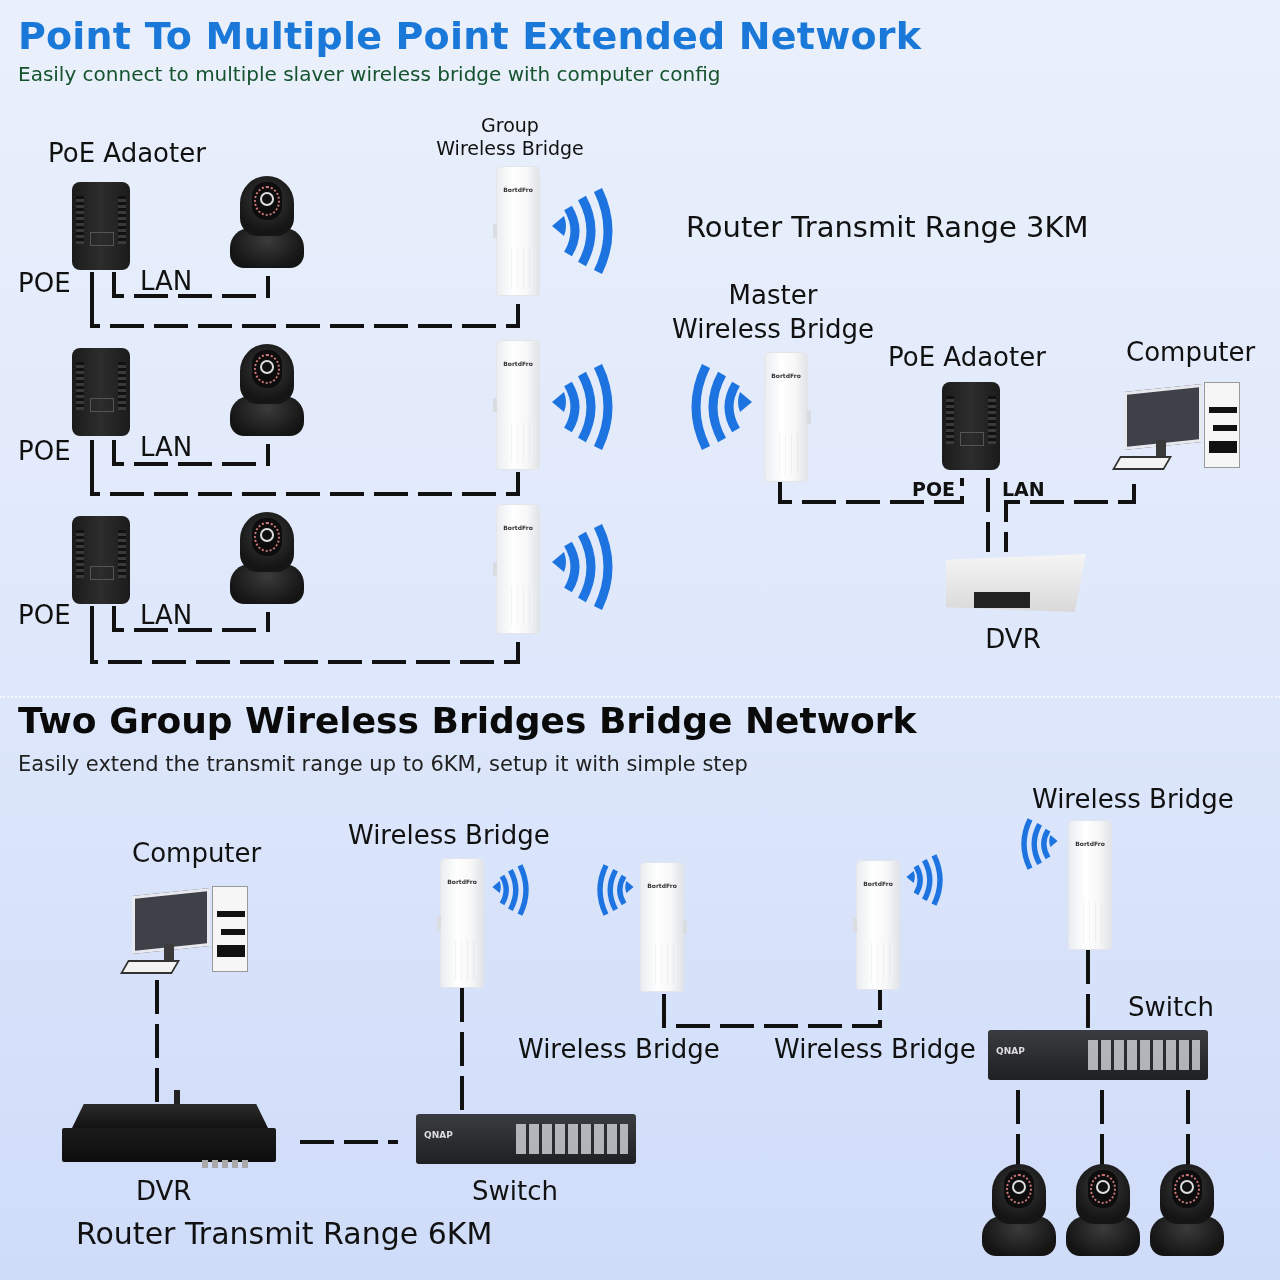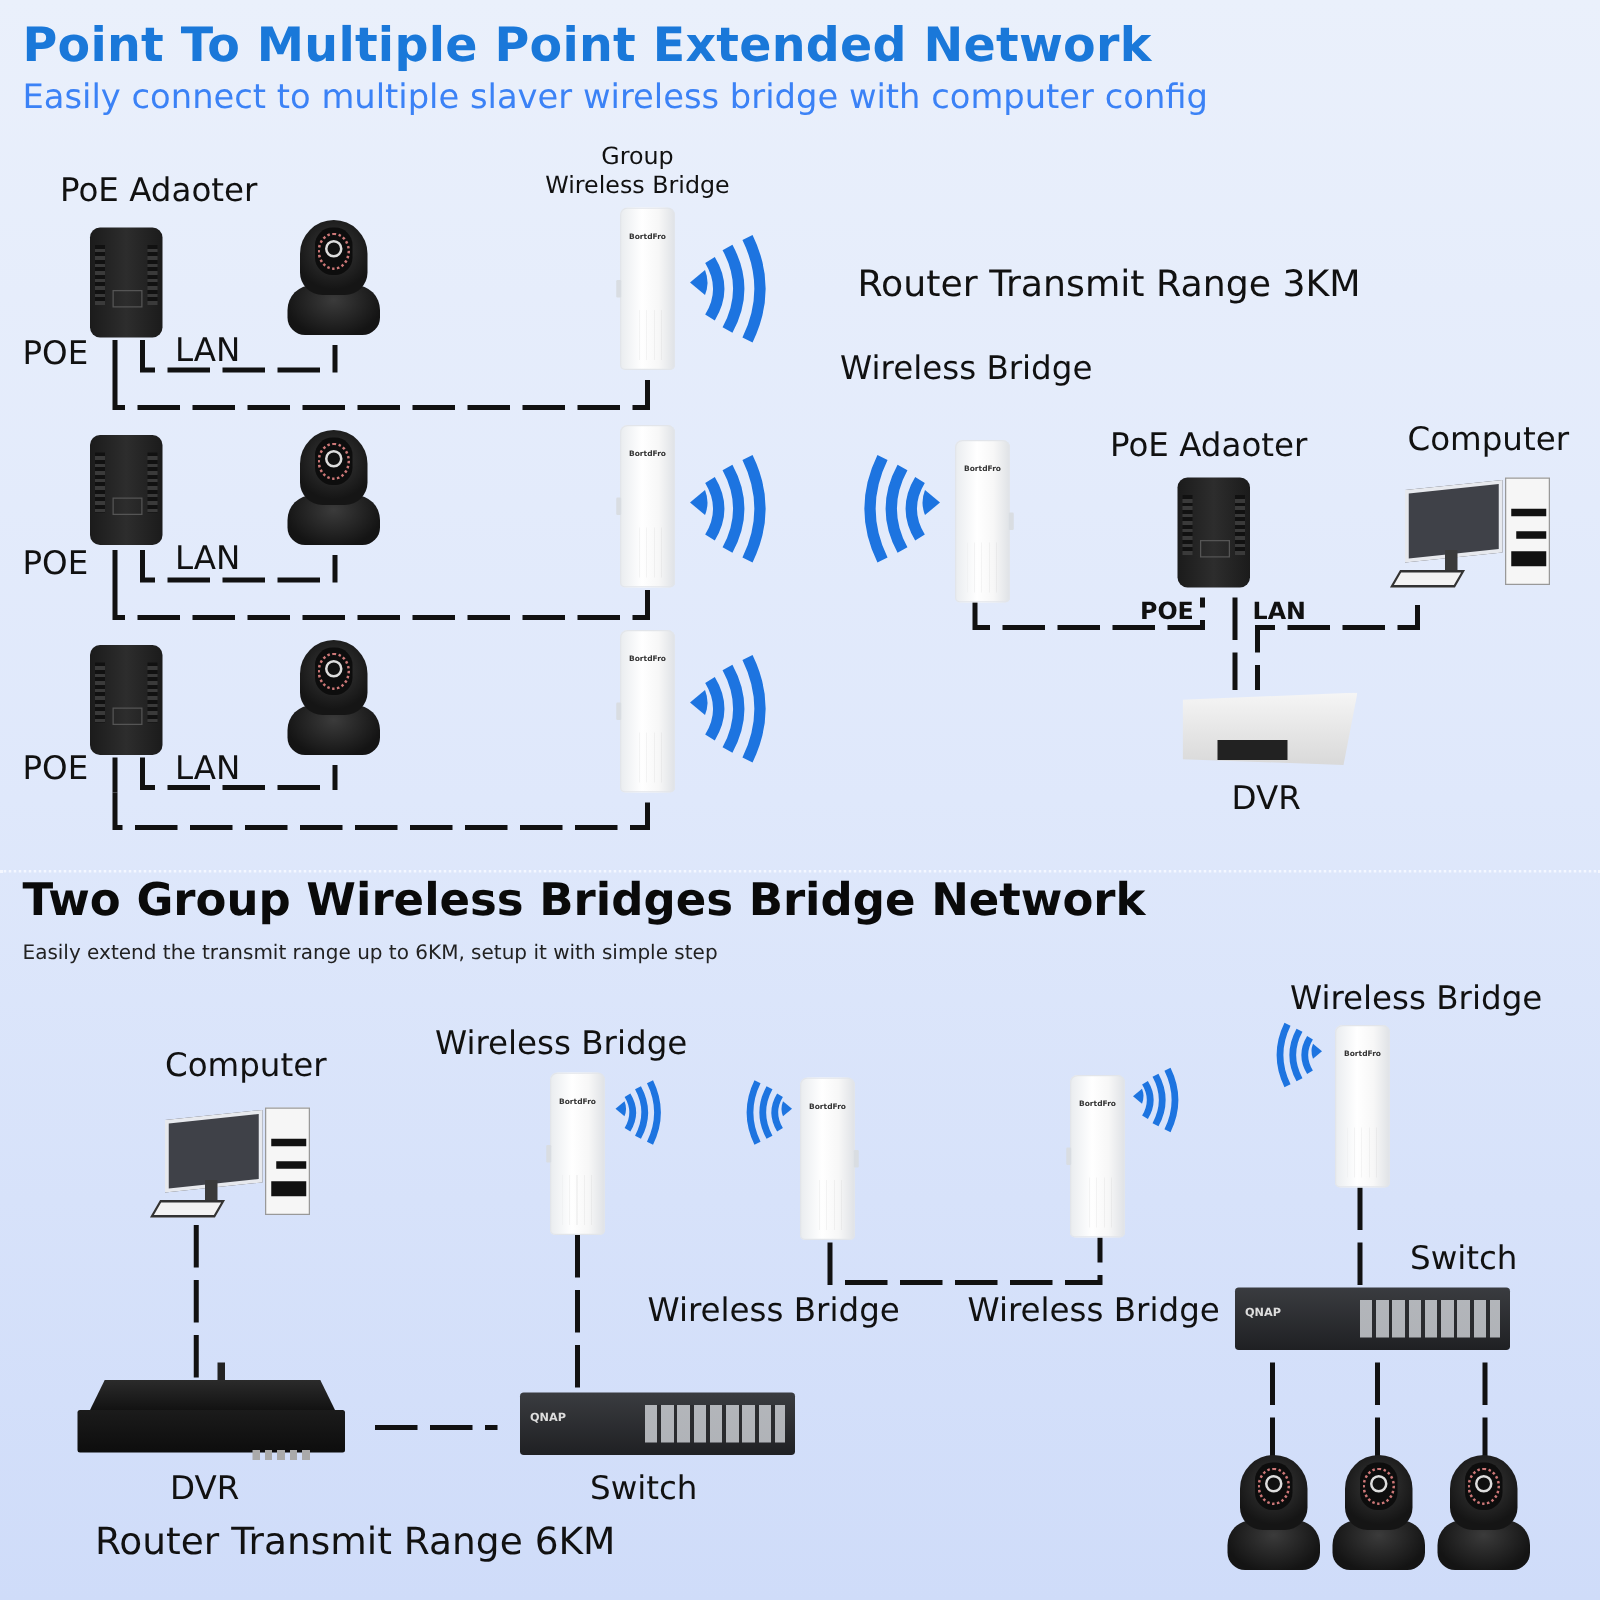--- a/index.html
+++ b/index.html
@@ -4,23 +4,23 @@
 <style>
   html, body { margin:0; padding:0; }
   body {
     width:1280px; height:1280px; position:relative; overflow:hidden;
     background: linear-gradient(180deg, #eaf0fb 0%, #dfe8fb 50%, #cfdcf9 100%);
     font-family: "DejaVu Sans", sans-serif;
     color:#111;
   }
   .abs { position:absolute; }
   .title1 { left:18px; top:14px; font-size:38px; font-weight:bold; color:#1a78d9; letter-spacing:0.2px; white-space:nowrap; }
-  .sub1 { left:18px; top:62px; font-size:27px; color:#3b82f6; white-space:nowrap; }
+  .sub1 { left:18px; top:62px; font-size:20px; color:#14532d; white-space:nowrap; }
   .title2 { left:18px; top:700px; font-size:36px; font-weight:bold; color:#0a0a0a; white-space:nowrap; }
-  .sub2 { left:18px; top:752px; font-size:16px; color:#222; white-space:nowrap; }
+  .sub2 { left:18px; top:752px; font-size:21px; color:#222; white-space:nowrap; }
   .lbl { font-size:26px; color:#111; white-space:nowrap; }
   .lbl-sm { font-size:19px; color:#111; white-space:nowrap; text-align:center; line-height:23px; }
   .lbl-bold { font-size:19px; font-weight:bold; color:#111; white-space:nowrap; }
   .divider { left:0; top:696px; width:1280px; border-top:2px dotted #f4f7ff; }
 
   
   .bridge { width:44px; height:130px; background:linear-gradient(90deg,#e9ecef,#ffffff 40%,#f7f7f7 70%,#dfe2e6); border-radius:6px 6px 4px 4px; box-shadow:0 0 0 1px #e2e5ea inset; }
   .bridge .brand { position:absolute; top:20px; left:0; width:100%; text-align:center; font-size:6px; font-weight:bold; color:#333; font-family:"DejaVu Sans", sans-serif; }
   .bridge .clip { position:absolute; left:-3px; top:58px; width:4px; height:14px; background:#d9dde2; border-radius:1px; }
   .bridge .ribs { position:absolute; bottom:8px; left:10px; right:10px; height:40px; background:repeating-linear-gradient(90deg, transparent 0 5px, rgba(0,0,0,0.04) 5px 6px); }
@@ -188,20 +188,21 @@
 <div class="abs wifi" style="left:548px;top:522px;">
     <svg width="70" height="90" viewBox="0 0 70 90">
       <path d="M4 40 L16 30 Q20 40 16 50 Z" fill="#1d74e0"></path>
       <path d="M20 22 Q34 45 20 68" stroke="#1d74e0" stroke-width="9" fill="none"></path>
       <path d="M34 12 Q52 45 34 78" stroke="#1d74e0" stroke-width="9" fill="none"></path>
       <path d="M50 4 Q70 45 50 86" stroke="#1d74e0" stroke-width="9" fill="none"></path>
     </svg>
   </div>
 
 <div class="abs lbl" style="left:668px;top:278px;width:210px;text-align:center;line-height:34px;">
+  <div>Master</div>
   <div>Wireless Bridge</div>
 </div>
 <div class="abs wifi" style="left:686px;top:362px;">
     <svg width="70" height="90" viewBox="0 0 70 90" style="transform:scaleX(-1)">
       <path d="M4 40 L16 30 Q20 40 16 50 Z" fill="#1d74e0"></path>
       <path d="M20 22 Q34 45 20 68" stroke="#1d74e0" stroke-width="9" fill="none"></path>
       <path d="M34 12 Q52 45 34 78" stroke="#1d74e0" stroke-width="9" fill="none"></path>
       <path d="M50 4 Q70 45 50 86" stroke="#1d74e0" stroke-width="9" fill="none"></path>
     </svg>
   </div>

